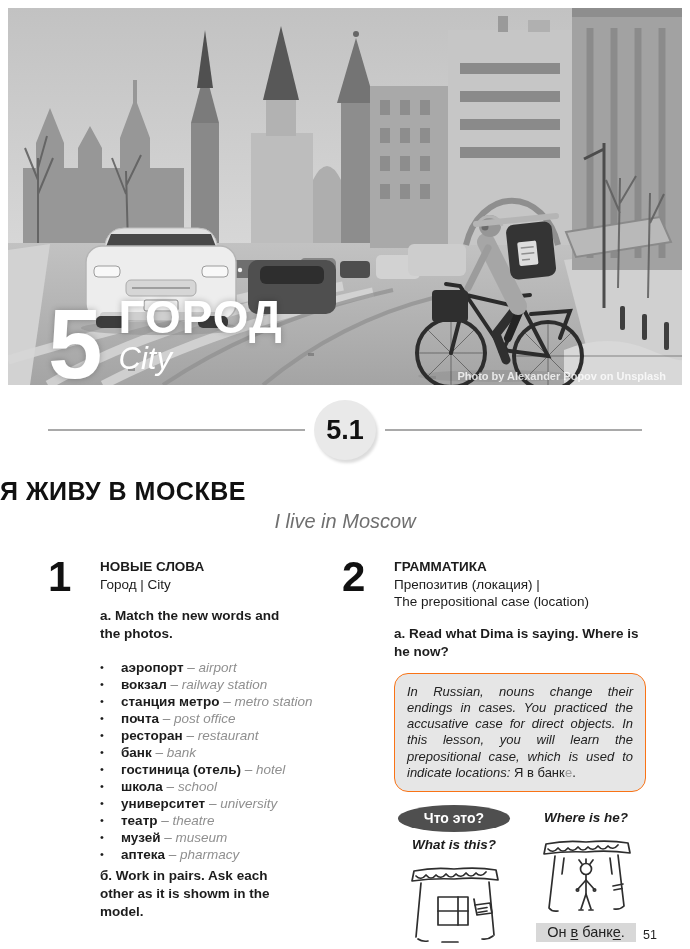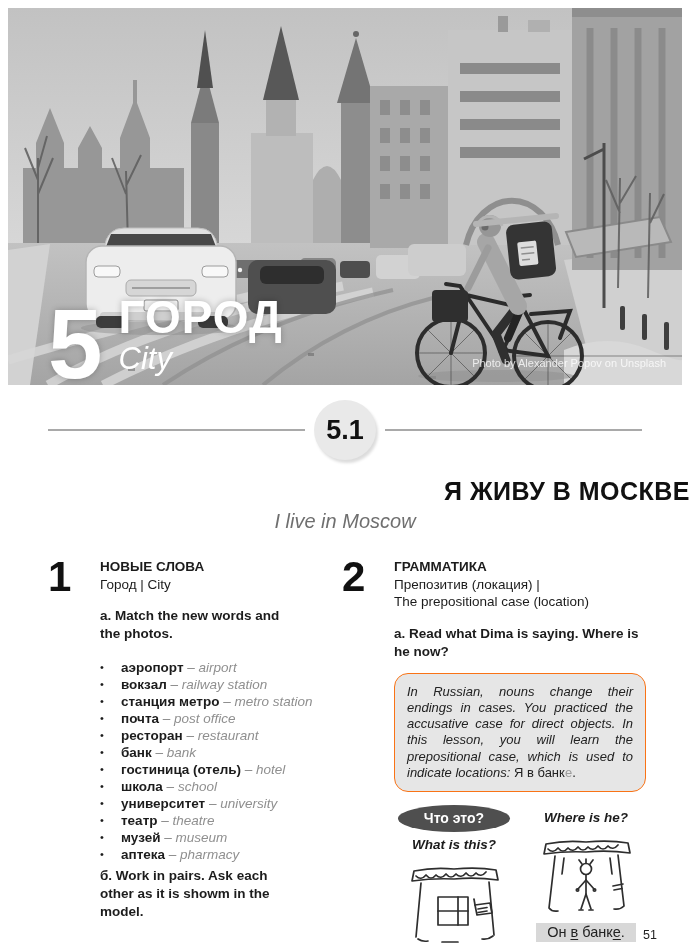--- a/index.html
+++ b/index.html
@@ -9,32 +9,32 @@
   }
 
   
   .photo { position:relative; margin:8px 8px 0 8px; height:377px; background:#c8c8c8; overflow:hidden; }
   .photo svg { display:block; width:100%; height:100%; }
   .chapter-overlay { position:absolute; left:40px; bottom:4px; display:flex; align-items:flex-end; gap:16px; color:#fff; }
   .chapter-number { font-size:98px; font-weight:bold; line-height:0.76; text-shadow:0 0 6px rgba(0,0,0,.25); }
   .chapter-titles { padding-bottom:5px; }
   .chapter-title-ru { font-size:46px; font-weight:bold; line-height:1; letter-spacing:1px; text-shadow:0 0 6px rgba(0,0,0,.25); }
   .chapter-title-en { font-size:31px; font-style:italic; line-height:1.1; margin-top:2px; }
-  .photo-credit { position:absolute; right:16px; bottom:16px; font-size:11px; color:rgba(255,255,255,.78); }
+  .photo-credit { position:absolute; right:16px; bottom:3px; font-size:11px; color:rgba(255,255,255,.78);font-weight:bold; }
 
   
   .divider { display:flex; align-items:center; margin:15px 48px 0 48px; }
   .divider .line { flex:1; height:2px; background:#a9a9a9; }
   .divider .circle {
     width:62px; height:60px; border-radius:50%; background:var(--circle-bg,#e9e9e9);
     display:flex; align-items:center; justify-content:center;
     font-size:27px; font-weight:bold; color:#111; margin:0 9px;
     box-shadow:2px 3px 3px rgba(0,0,0,.14);
   }
-  .section-title { text-align:right; font-size:25px; font-weight:bold; letter-spacing:.5px; margin-top:17px; color:#111; }
+  .section-title { text-align:left; font-size:25px; font-weight:bold; letter-spacing:.5px; margin-top:17px; color:#111; }
   .section-sub { text-align:center; font-size:20px; font-style:italic; color:#6f6f6f; margin-top:4px; }
 
   
   .columns { display:flex; margin:25px 44px 0 48px; gap:12px; }
   .col-left { width:282px; flex:none; }
   .col-right { flex:1; }
   .block { display:flex; }
   .block-num { width:52px; flex:none; font-size:42px; font-weight:bold; line-height:.9; letter-spacing:-1px; color:#111; }
   .block-body { flex:1; }
   .block-head-title { font-weight:bold; font-size:13.5px; line-height:1.3; }

